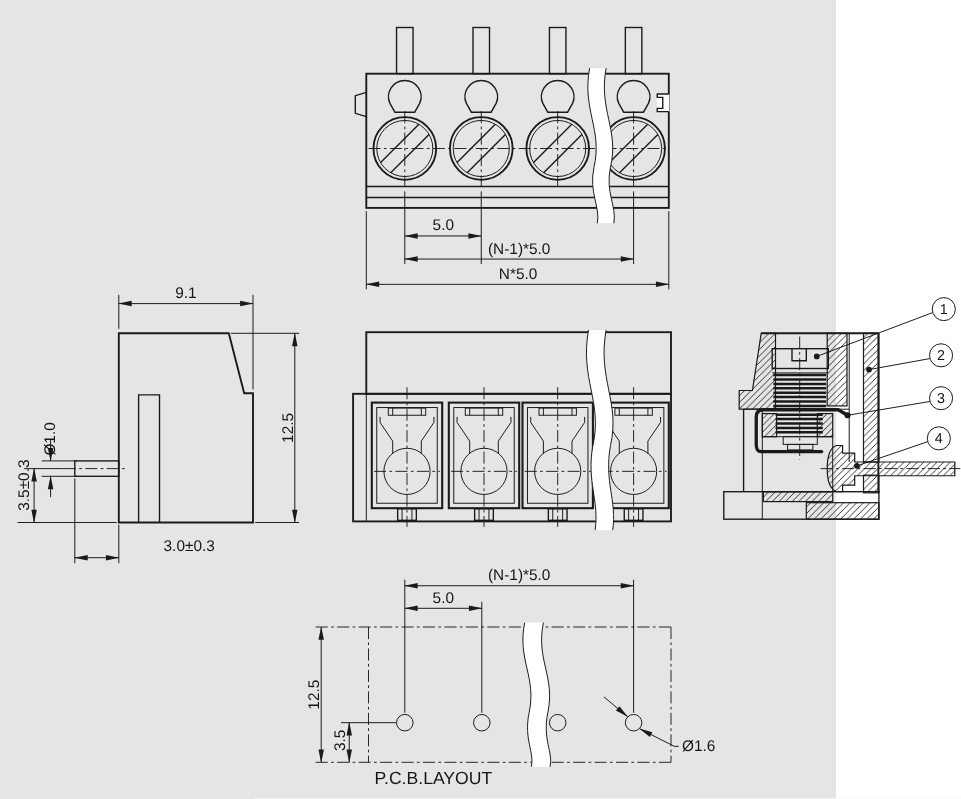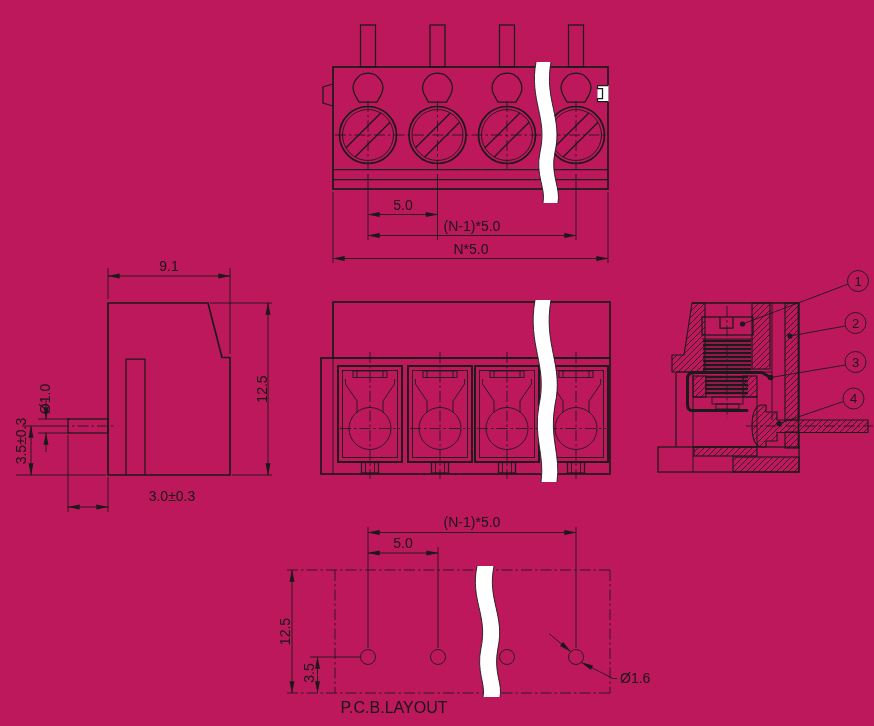--- a/index.html
+++ b/index.html
@@ -1,16 +1,16 @@
 <!DOCTYPE html>
 <html><head>
 <meta charset="utf-8">
 <style>
   html,body { margin:0; padding:0; background:#ffffff; }
-  #stage { width:874px; height:726px; position:relative; background:#be185d;
+  #stage { width:760px; height:726px; position:relative; background:#e5e5e5;
            font-family:"Liberation Sans", sans-serif; }
   svg { display:block; }
   
   .ol  { fill:none; stroke:#1a1a1a; stroke-width:1.7; stroke-linejoin:miter; }
   .md  { fill:none; stroke:#1a1a1a; stroke-width:1.25; }
   .th  { fill:none; stroke:#1a1a1a; stroke-width:0.9; }
   .cl  { fill:none; stroke:#1a1a1a; stroke-width:0.85; stroke-dasharray:11 3 2.5 3; }
   .dim { fill:none; stroke:#1a1a1a; stroke-width:0.9;
          marker-start:url(#arrow); marker-end:url(#arrow); }
   .dime{ fill:none; stroke:#1a1a1a; stroke-width:0.9; marker-end:url(#arrow); }

